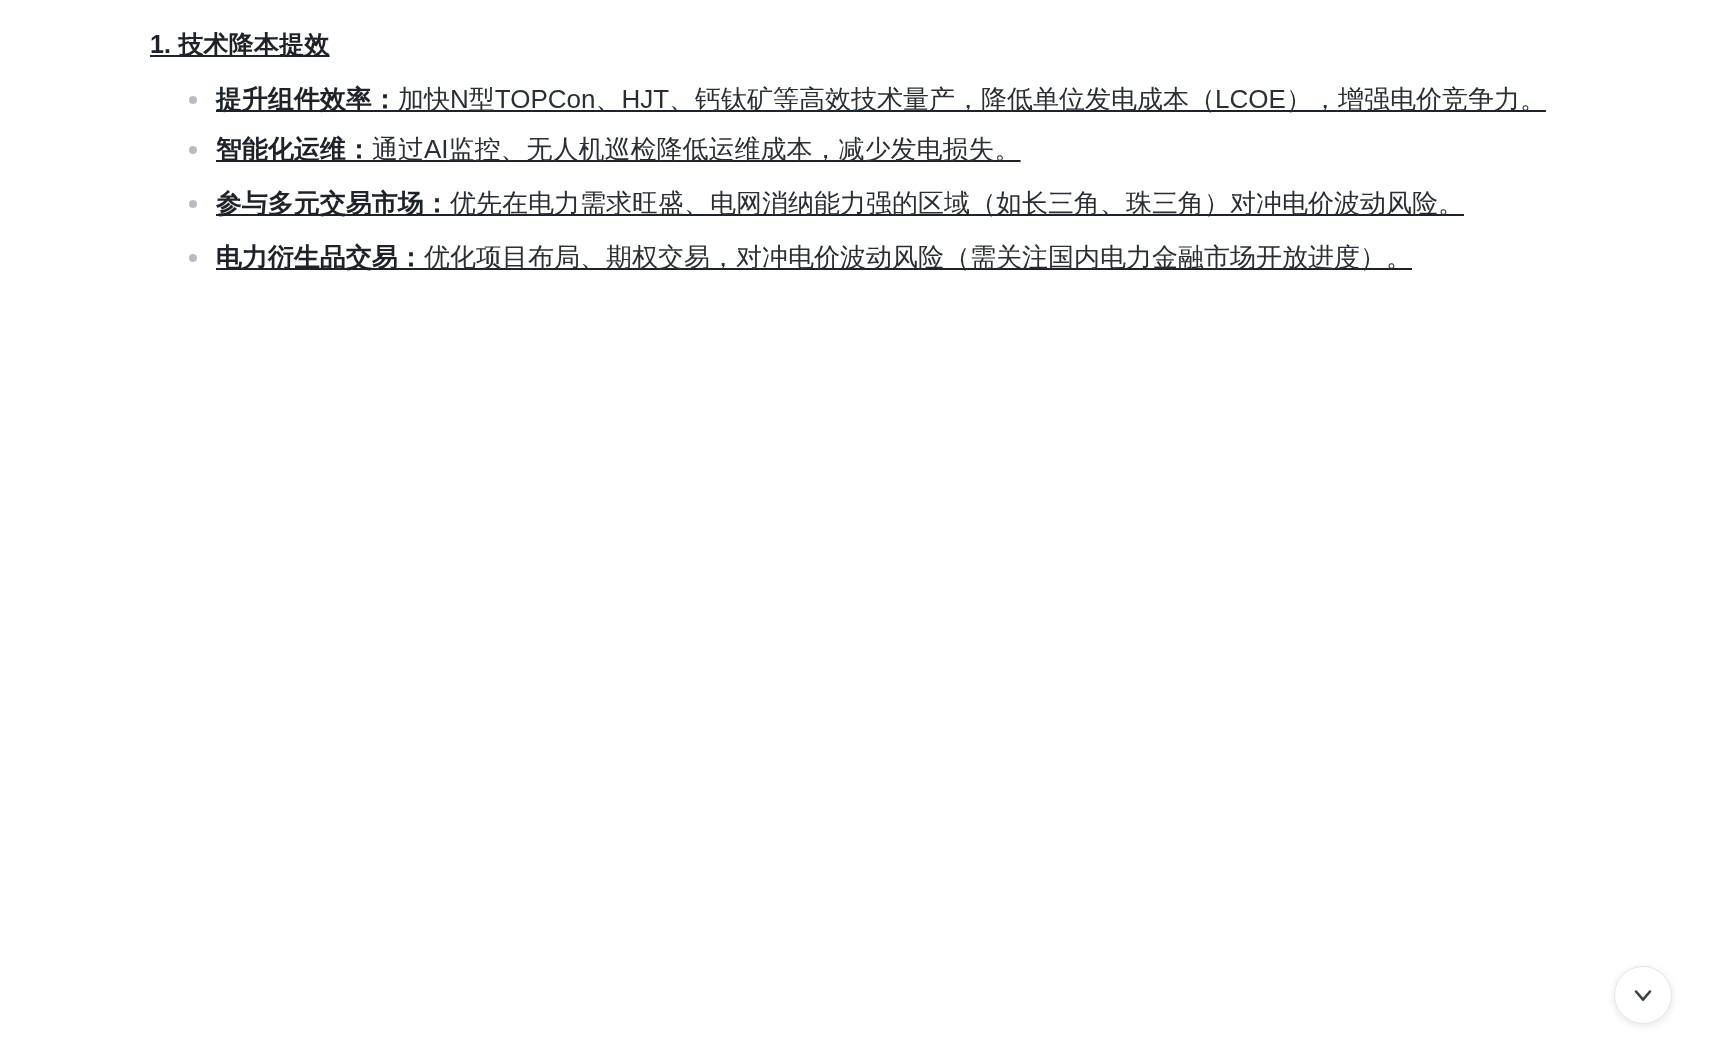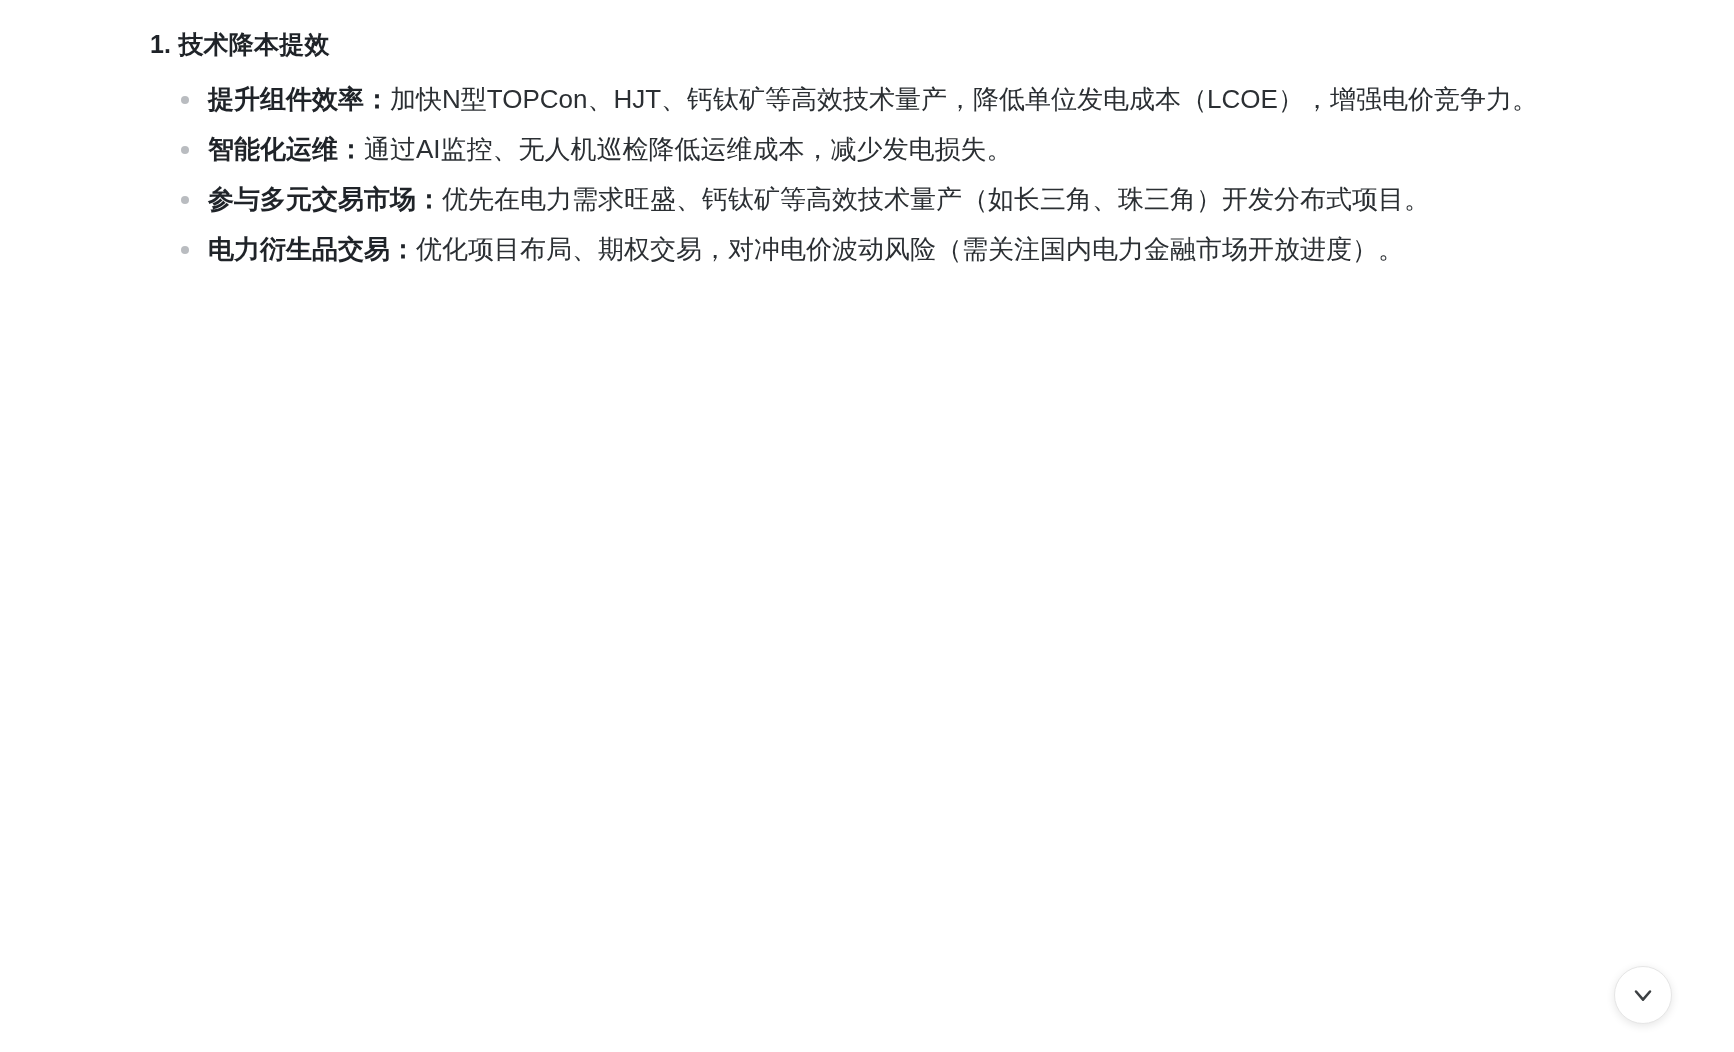--- a/index.html
+++ b/index.html
@@ -12,38 +12,39 @@
     height: 1052px;
     font-family: "Liberation Sans", "DejaVu Sans", sans-serif;
     color: #1f2328;
     overflow: hidden;
     position: relative;
   }
   .doc {
     padding: 18px 60px 0 150px;
     box-sizing: border-box;
     width: 1660px;
+    text-decoration: underline;
   }
   .section {
     margin: 0 0 6px 0;
   }
   .section-title {
     font-size: 25px;
     font-weight: bold;
     line-height: 1.5;
     color: #1f2328;
     margin: 22px 0 14px 0;
     letter-spacing: 0.2px;
   }
   .section:first-child .section-title {
     margin-top: 8px;
   }
   ul.bullets {
     list-style: none;
-    margin: 4px;
+    margin: 12px;
     padding: 0;
   }
   ul.bullets > li {
     position: relative;
     padding-left: 54px;
     font-size: 26px;
     line-height: 1.62;
     color: #2b2f33;
     margin-bottom: 8px;
   }
@@ -93,21 +94,21 @@
       </li>
       <li>
         <span class="lead">智能化运维：</span><span>通过AI监控、无人机巡检降低运维成本，减少发电损失。</span>
       </li>
     </ul>
   </div>
 
   <div class="section">
     <ul class="bullets">
       <li>
-        <span class="lead">参与多元交易市场：</span><span>优先在电力需求旺盛、钙钛矿等高效技术量产（如长三角、珠三角）开发分布式项目。</span>
+        <span class="lead">参与多元交易市场：</span><span>优先在电力需求旺盛、电网消纳能力强的区域（如长三角、珠三角）对冲电价波动风险。</span>
       </li>
     </ul>
   </div>
 
 
   <div class="section">
     <ul class="bullets">
       <li>
         <span class="lead">电力衍生品交易：</span><span>优化项目布局、期权交易，对冲电价波动风险（需关注国内电力金融市场开放进度）。</span>
       </li>

